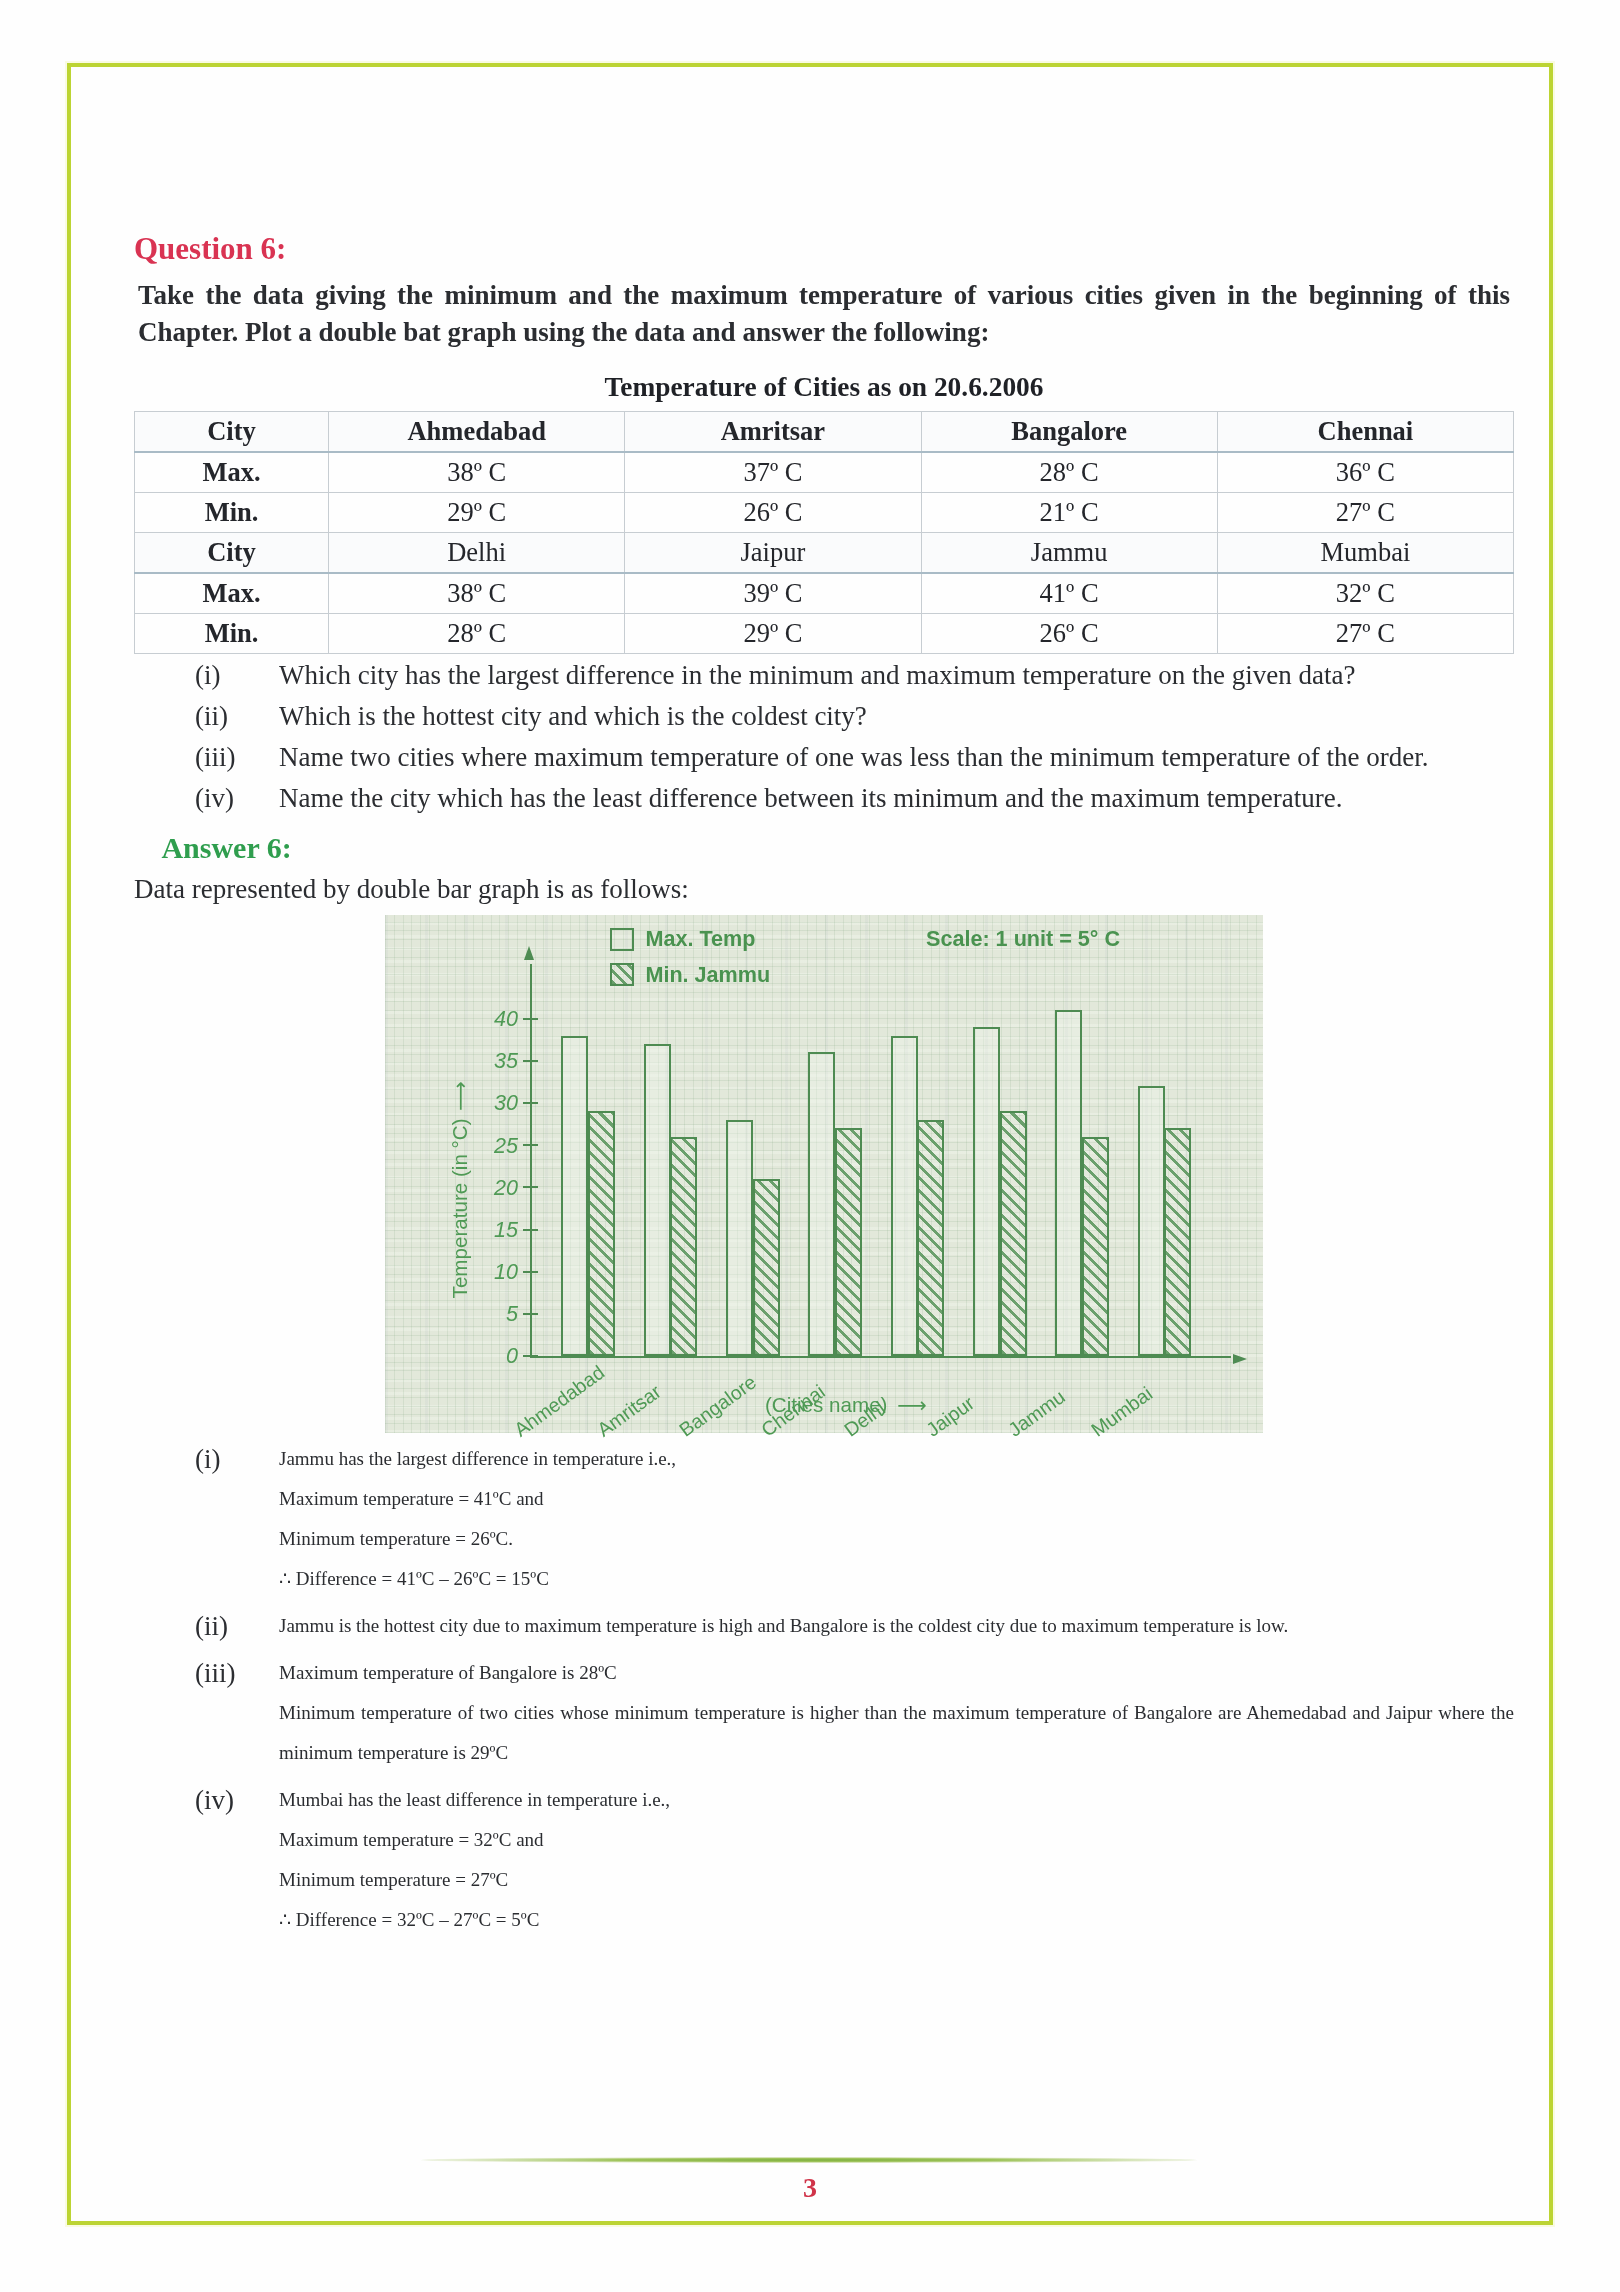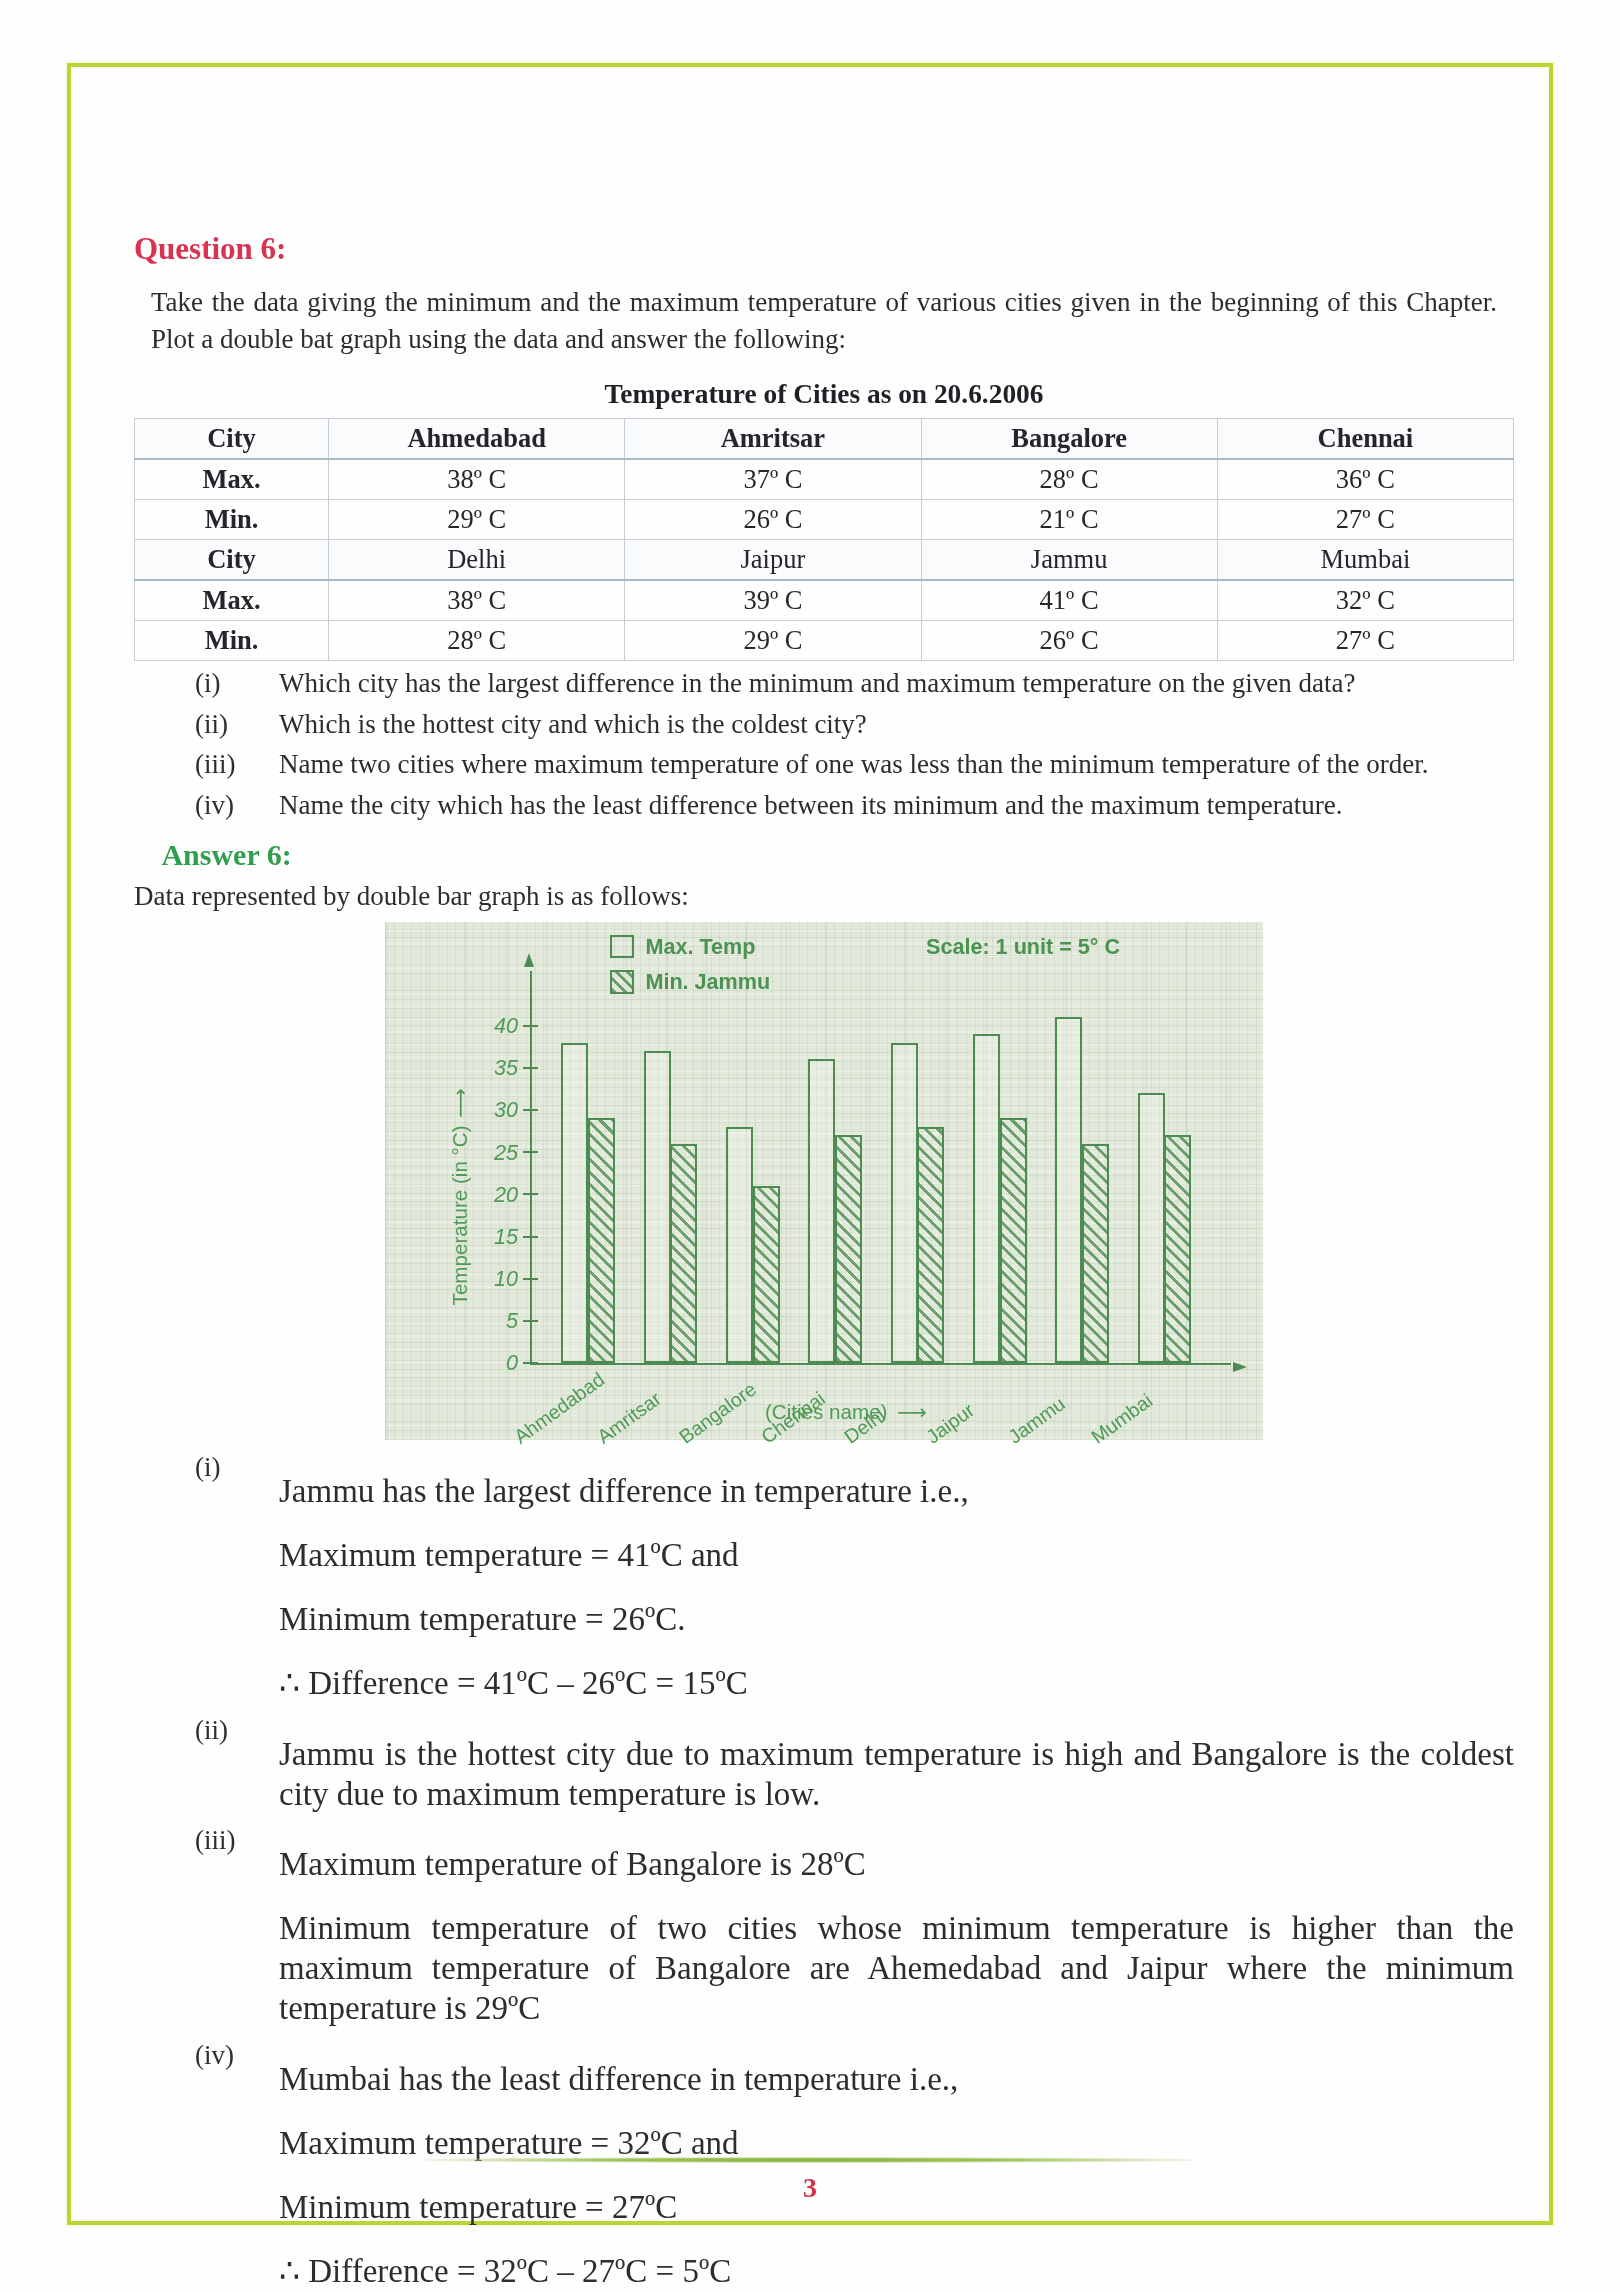--- a/index.html
+++ b/index.html
@@ -5,39 +5,39 @@
   html,body{margin:0;padding:0;background:#ffffff;}
   .page{position:relative;width:1620px;height:2293px;background:#fefefe;overflow:hidden;
         font-family:"Liberation Serif","DejaVu Serif",serif;color:#2b2d31;}
   .frame{position:absolute;left:67px;top:63px;width:1478px;height:2154px;
          border:4.9px solid #bcd433;box-shadow:0 0 0 2px rgba(244,248,200,.55);}
   .content{position:absolute;left:134px;top:231px;width:1380px;}
 
   
   .q-head{margin:0 0 9.8px 0;font-size:31px;font-weight:bold;color:#d93352;}
   .a-head{margin:13.7px 0 5.9px 27.4px;font-size:30px;font-weight:bold;color:#2f9e4e;}
-  .intro{margin:17px;font-size:27px;line-height:37px;text-align:justify;}
+  .intro{margin:4px;font-size:27px;line-height:37px;text-align:justify;font-weight:bold;}
   .t-title{margin-top:21px;font-size:27.4px;font-weight:bold;text-align:center;color:#1f2126;}
   .lead{margin:0 0 5.9px 0;font-size:27px;line-height:36px;}
 
   
   .temp-table{width:100%;border-collapse:collapse;margin-top:7.8px;table-layout:fixed;
               border:1px solid #b9c1c8;}
   .temp-table td{border:1px solid #c7cdd2;height:39px;text-align:center;
                  font-size:26.5px;color:#24262b;padding:0;}
   .temp-table td.c0{font-weight:bold;width:14%;}
   .temp-table tr.sep td{border-bottom:2.9px solid #a9bbc6;background:#fafbfc;}
   .temp-table tr.th-row td{font-weight:bold;}
 
   
   .qa-item{display:flex;margin-top:3.9px;}
   .qa-num{flex:0 0 84px;margin-left:61px;font-size:27px;line-height:37px;}
   .qa-text{flex:1;font-size:27px;line-height:37px;text-align:justify;}
   .a-items .qa-num{line-height:40px;}
-  .ans-line{font-size:33px;line-height:40px;text-align:justify;margin-top:24px;}
+  .ans-line{font-size:19px;line-height:40px;text-align:justify;}
   .a-items .qa-item{margin-top:6.9px;}
 
   
   .chart{position:relative;width:878px;height:518px;margin:7.8px auto 0 auto;
          font-family:"Liberation Sans","DejaVu Sans",sans-serif;color:#4f9a55;
          background-color:#e2e8da;
          background-image:
            repeating-linear-gradient(0deg, rgba(118,158,118,.15) 0 1px, transparent 1px 8.8px),
            repeating-linear-gradient(90deg, rgba(118,158,118,.15) 0 1px, transparent 1px 8.8px),
            repeating-linear-gradient(90deg, rgba(150,160,178,.09) 0 2.9px, transparent 2.9px 40px),

